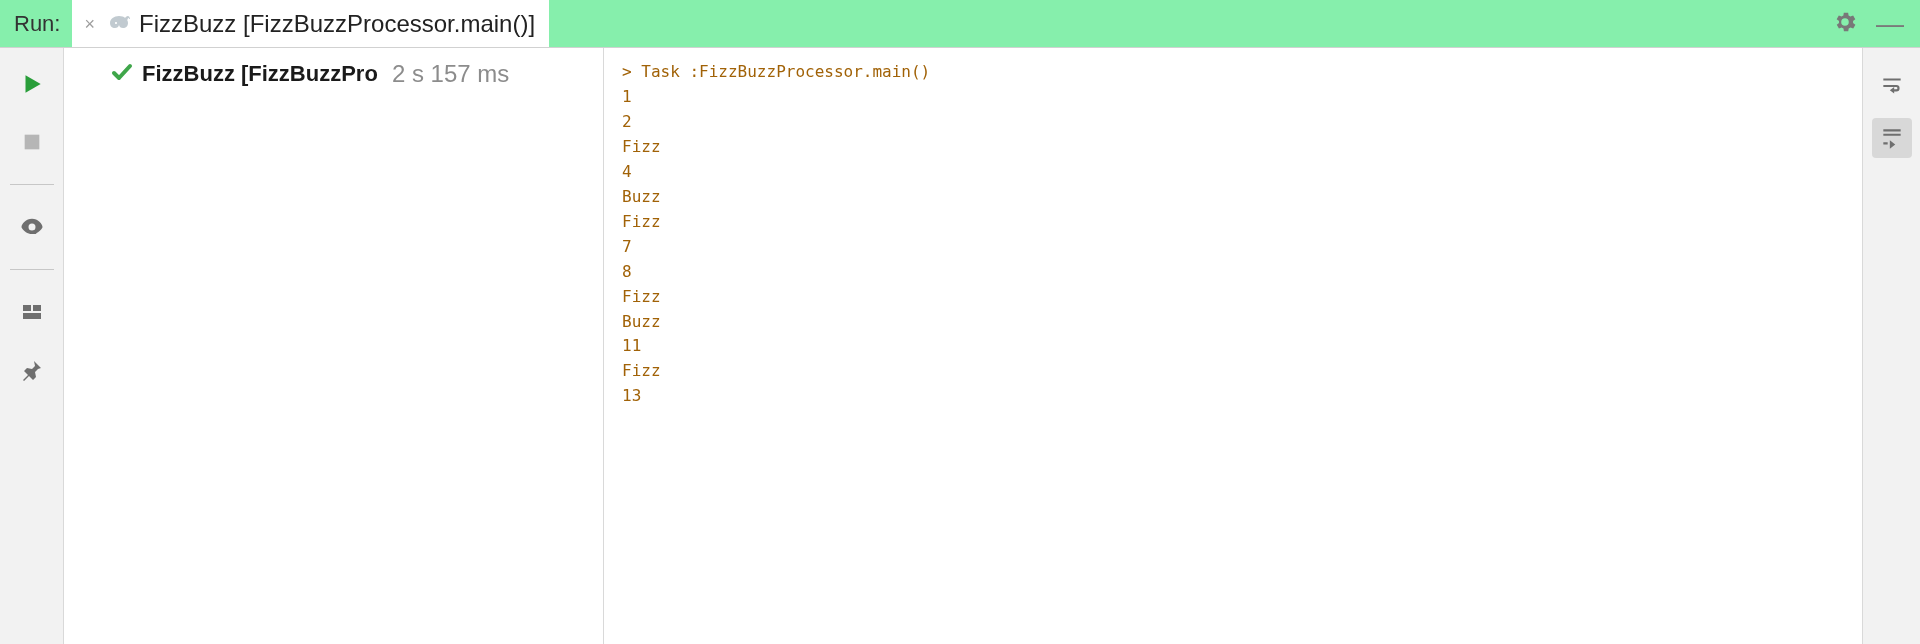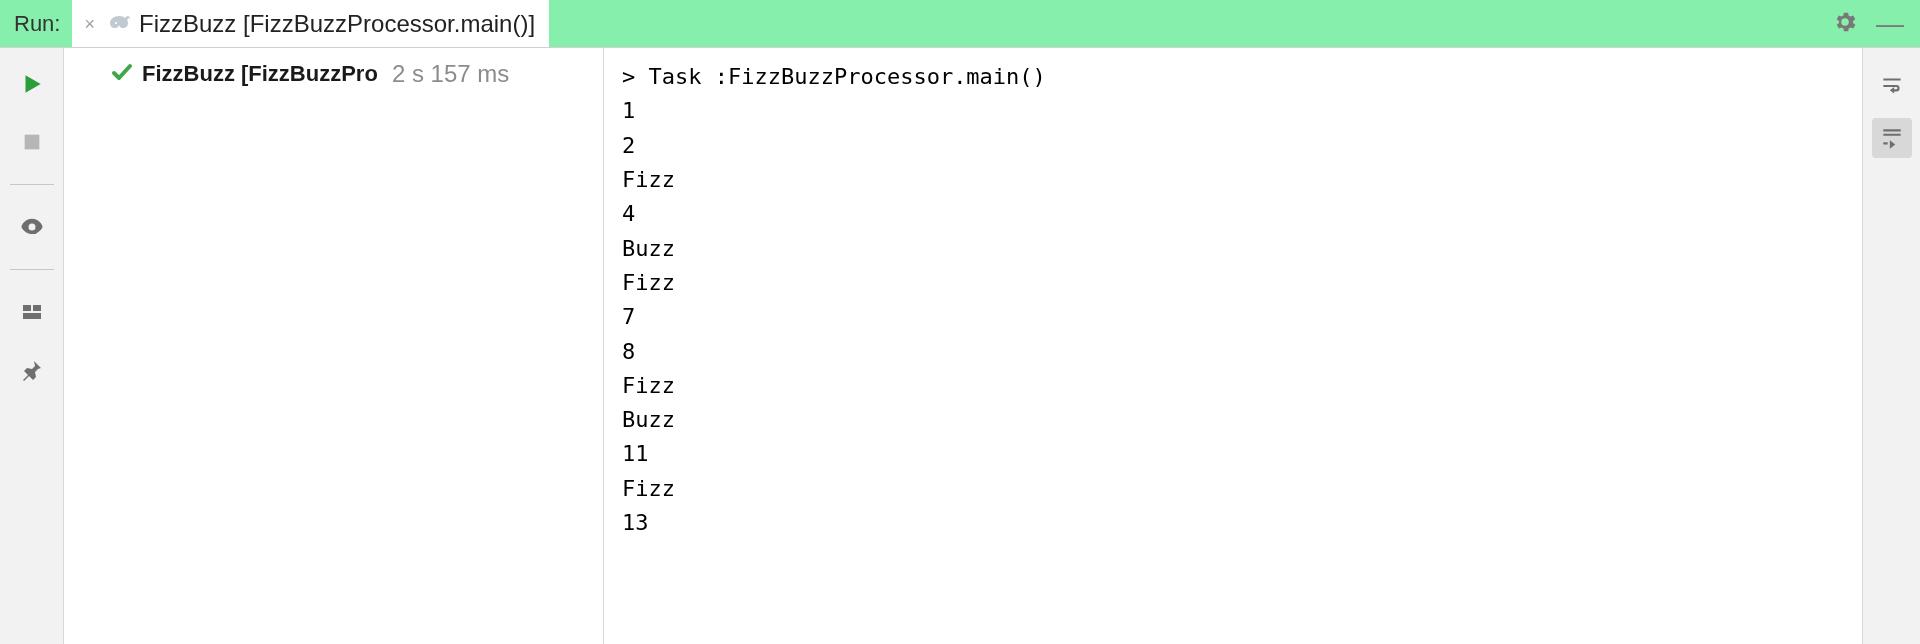--- a/index.html
+++ b/index.html
@@ -51,22 +51,22 @@
     }
     .tree-item { display: flex; align-items: center; gap: 8px; }
     .check { color: #4caf50; }
     .tree-label { font-size: 22px; font-weight: 700; color: #1a1a1a; white-space: nowrap; overflow: hidden; }
     .tree-time { font-size: 24px; color: #8c8c8c; margin-left: 6px; white-space: nowrap; }
 
     .console-pane {
       flex: 1;
       padding: 12px 18px;
       font-family: ui-monospace, SFMono-Regular, Menlo, Consolas, monospace;
-      font-size: 22px;
-      color: #000000;
+      font-size: 16px;
+      color: #a16207;
       line-height: 1.56;
       white-space: pre;
       overflow: hidden;
     }
 
     .right-gutter {
       width: 58px;
       background: #f2f2f2;
       border-left: 1px solid #d9d9d9;
       display: flex; flex-direction: column; align-items: center;

